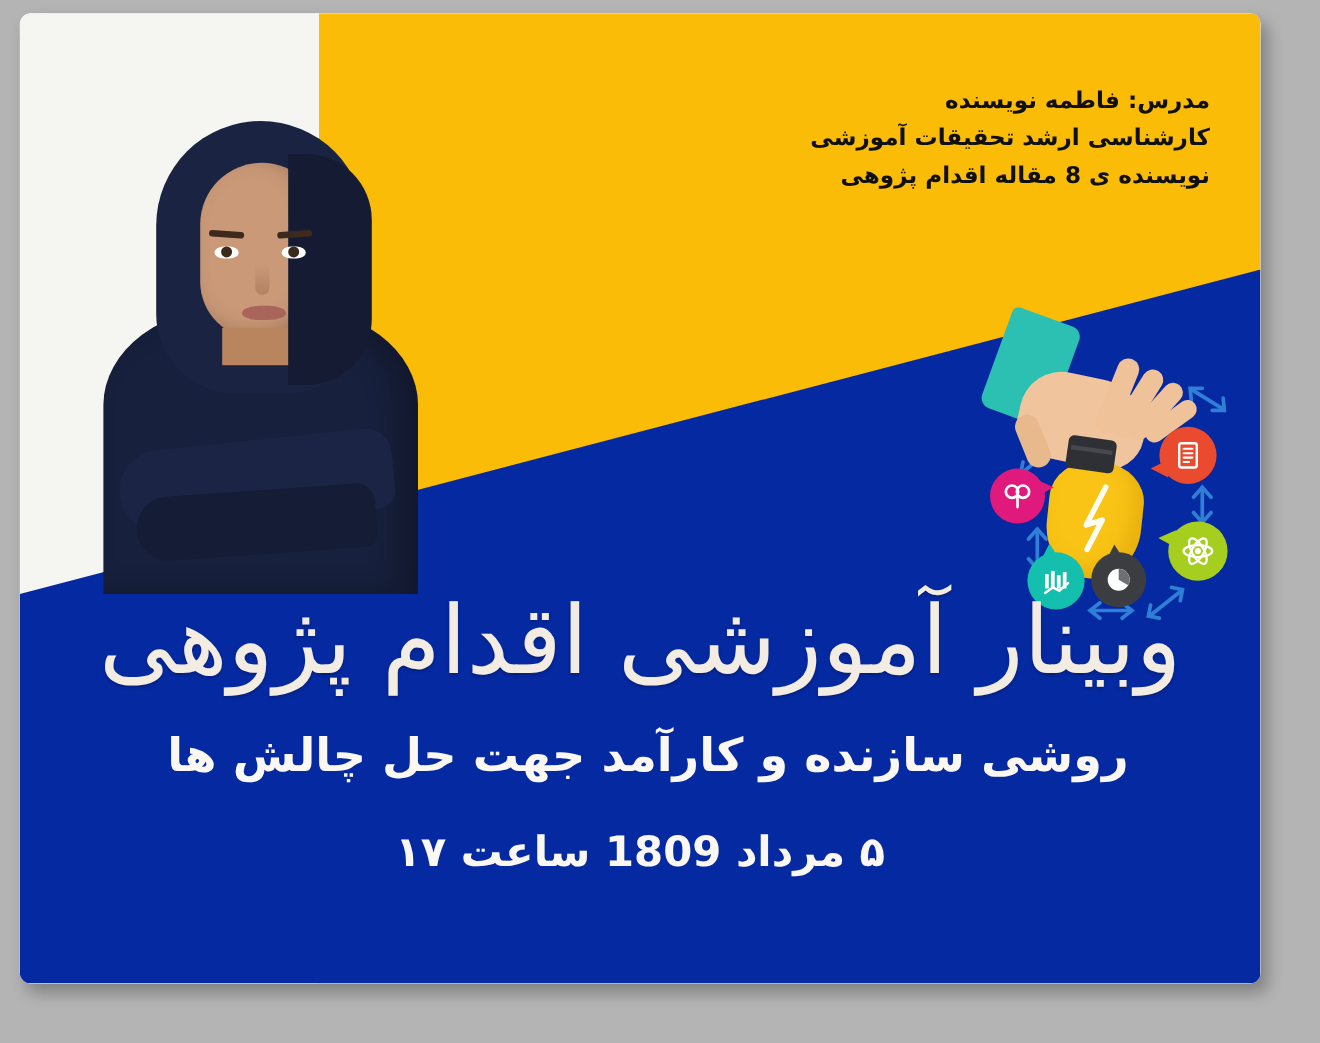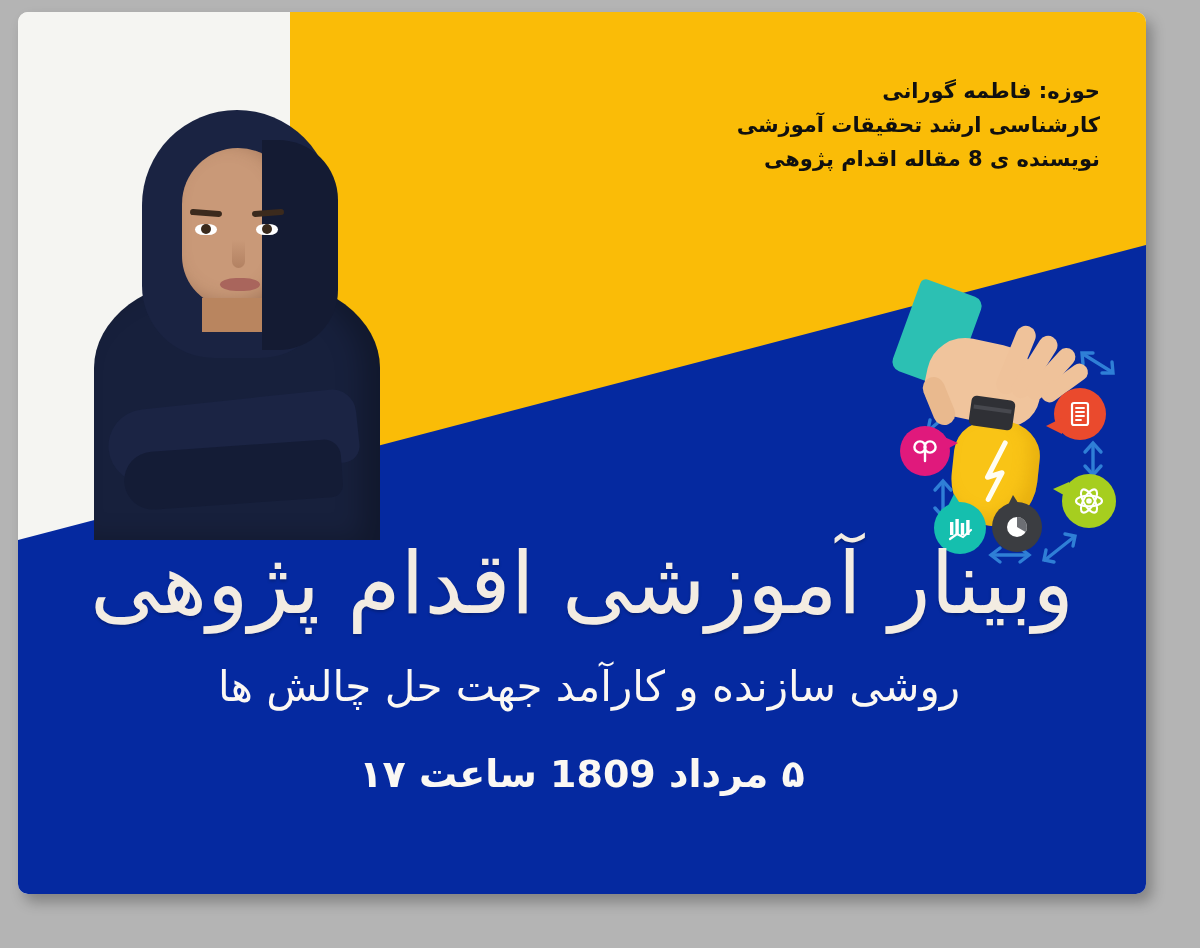--- a/index.html
+++ b/index.html
@@ -231,21 +231,21 @@
     text-shadow:0 2px 3px rgba(0,0,0,.22);
   }
   .subline{
     position:absolute;
     left:0; right:0; top:650px;
     text-align:center;
     direction:rtl;
     z-index:7;
     color:#fbf8f3;
     font-size:42px;
-    font-weight:normal;
+    font-weight:bold;
     padding-left:14px;
   }
   .dateline{
     position:absolute;
     left:0; right:0; top:740px;
     text-align:center;
     direction:rtl;
     z-index:7;
     color:#fbf8f3;
     font-size:38px;
@@ -273,21 +273,21 @@
     <div class="ph-brow r"></div>
     <div class="ph-eye l"></div>
     <div class="ph-eye r"></div>
     <div class="ph-pupil l"></div>
     <div class="ph-pupil r"></div>
     <div class="ph-nose"></div>
     <div class="ph-lip"></div>
   </div>
 
   <div class="speaker-block">
-    <div>حوزه: فاطمه گورانی</div>
+    <div>مدرس: فاطمه نویسنده</div>
     <div>کارشناسی ارشد تحقیقات آموزشی</div>
     <div>نویسنده ی 8 مقاله اقدام پژوهی</div>
   </div>
 
   <div class="illus">
 
     <div class="arrow" style="left:36px;top:118px;">
       <svg width="44" height="40" viewBox="0 0 44 40">
           <g stroke="#2f7fd6" stroke-width="3.4" fill="none" stroke-linecap="round">
         <line x1="7" y1="32" x2="36" y2="8"></line>

